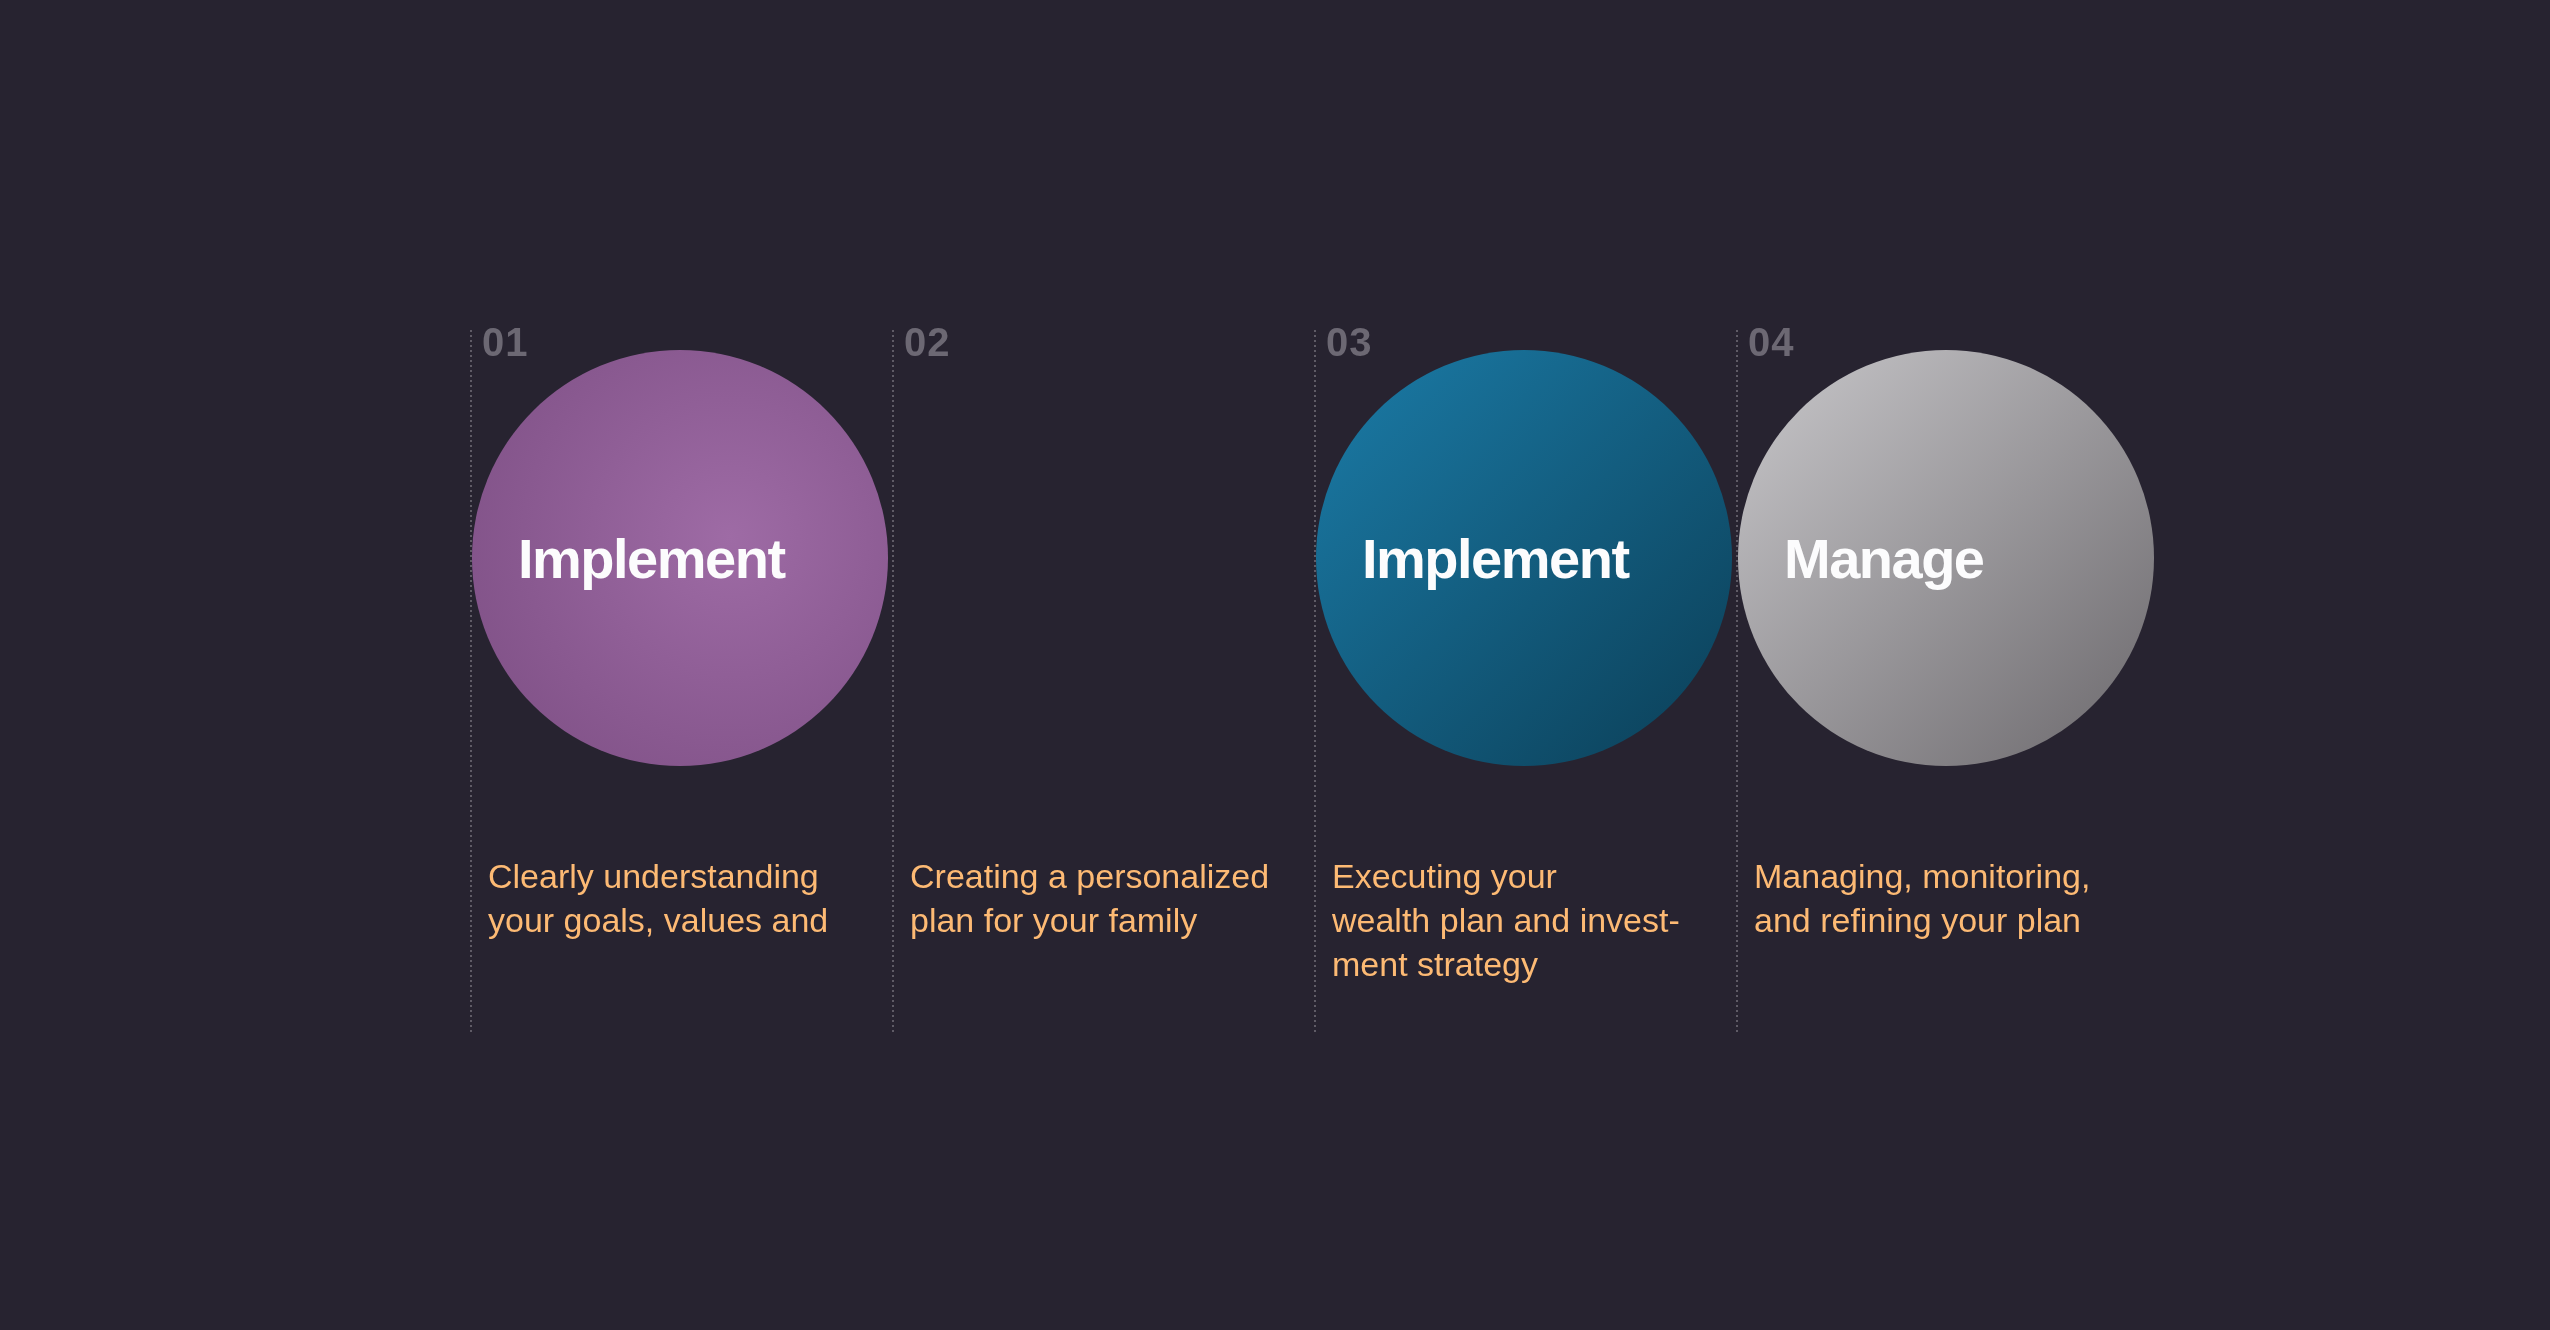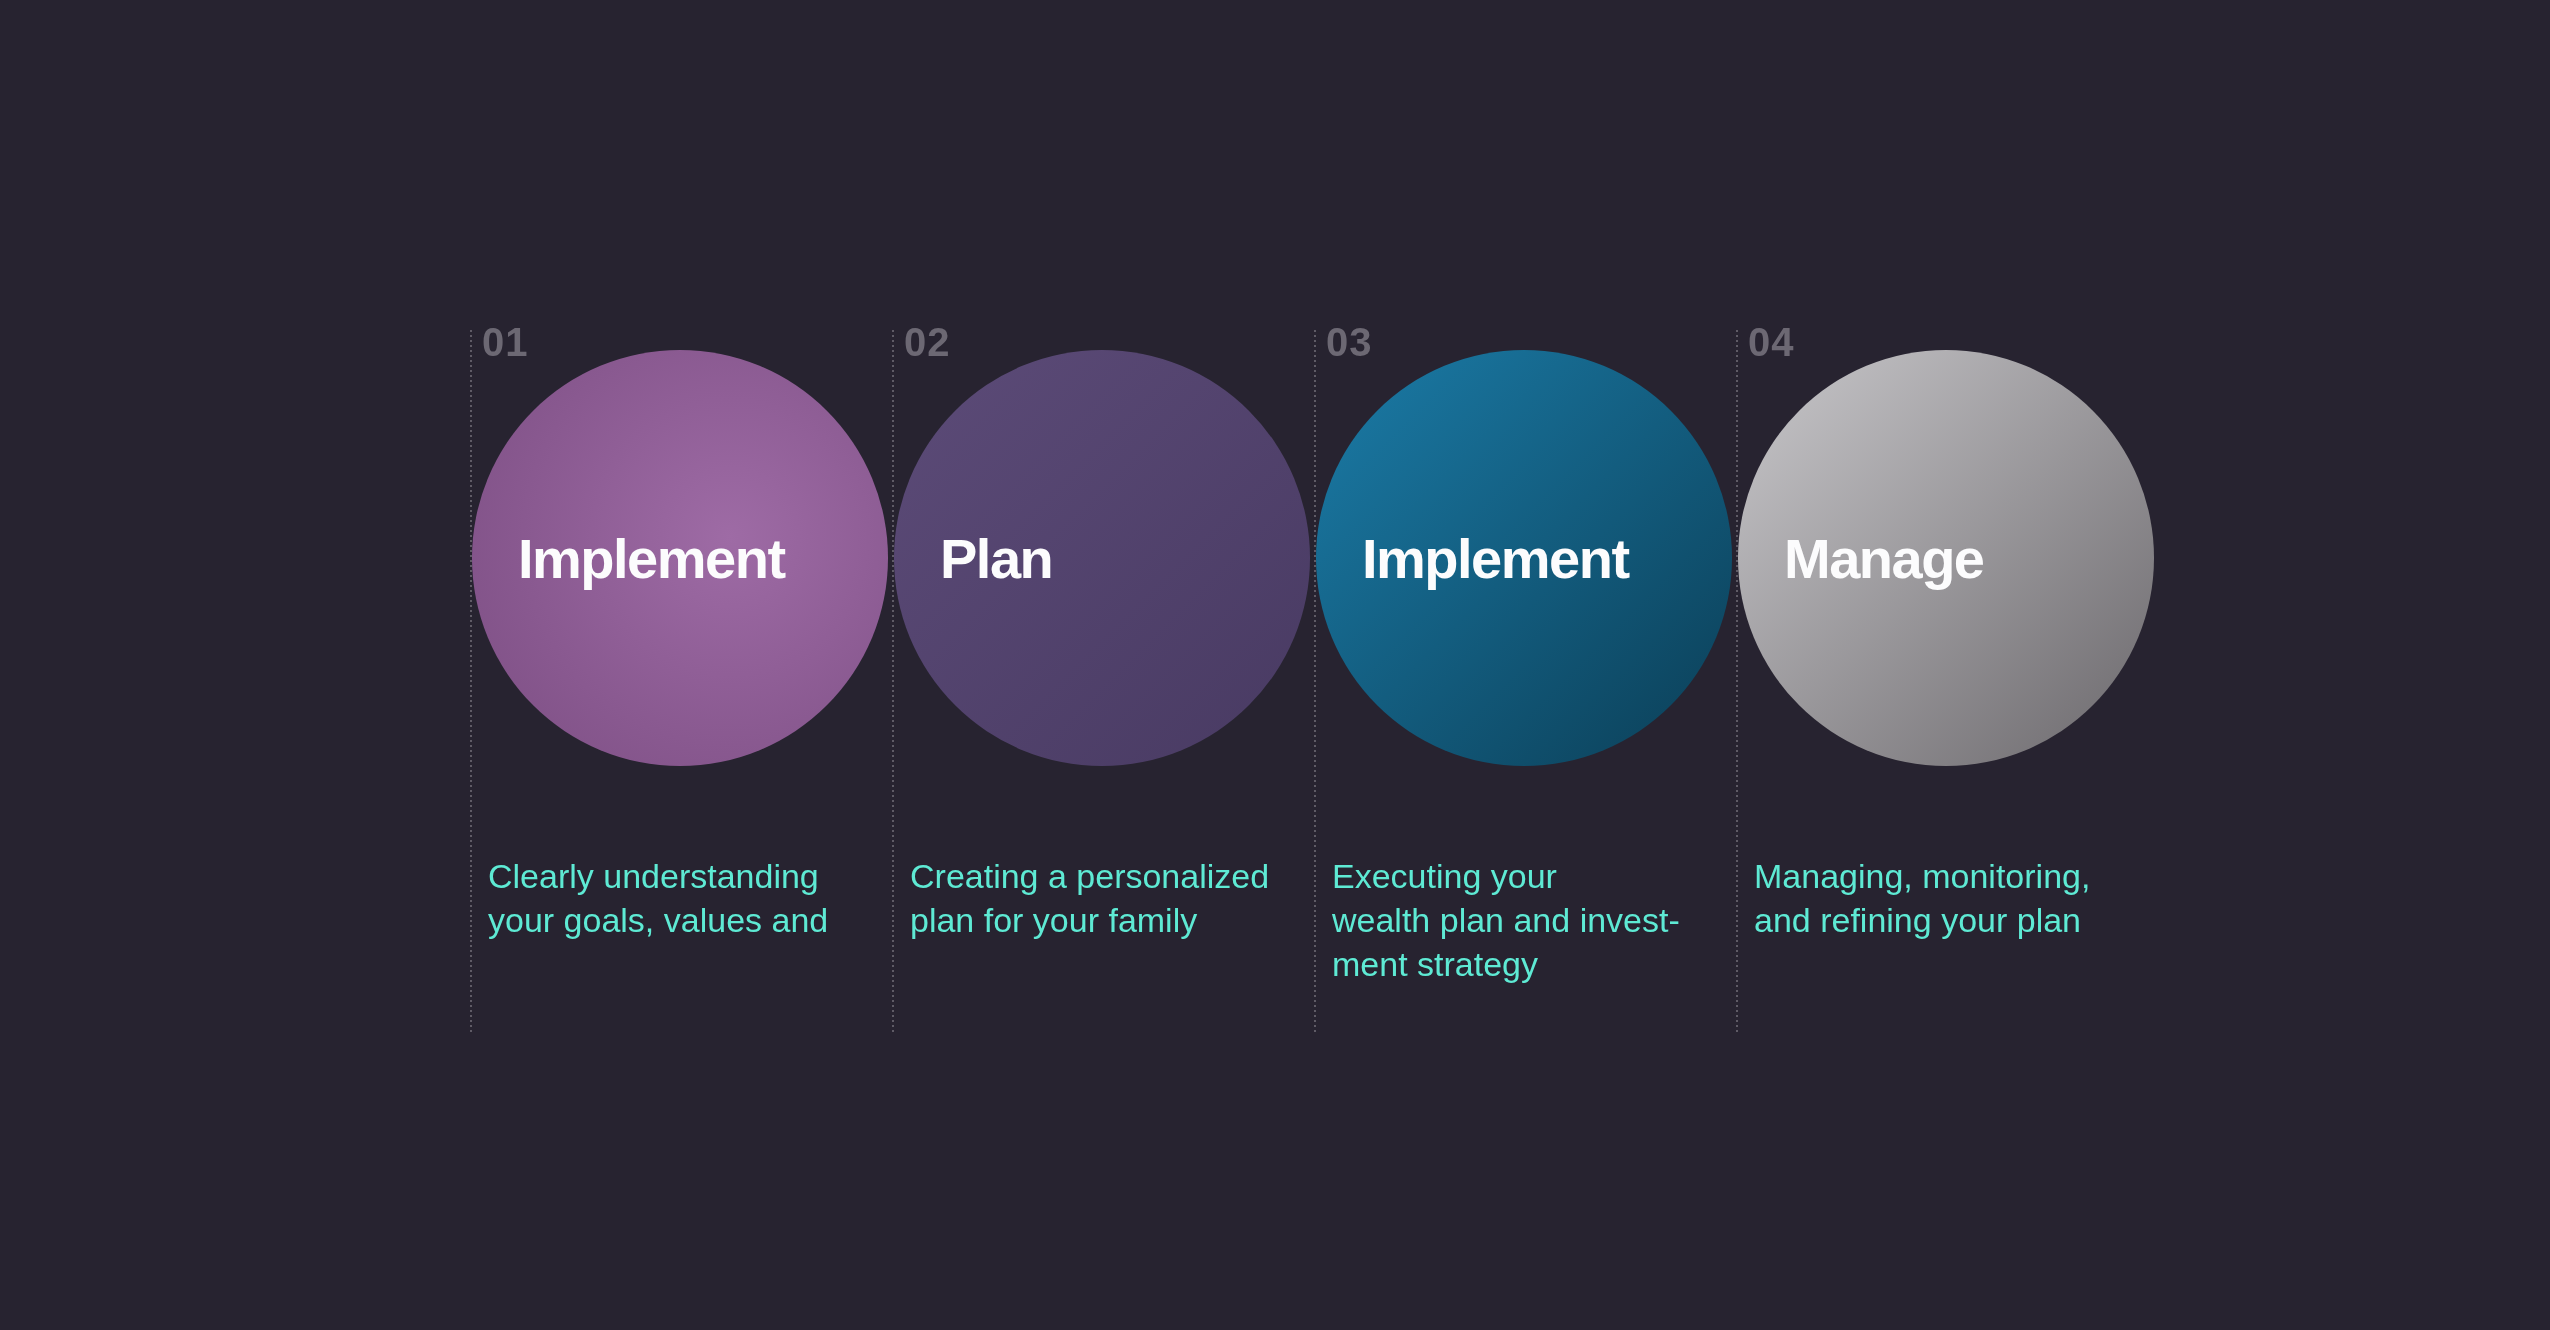--- a/index.html
+++ b/index.html
@@ -61,21 +61,21 @@
     color: #fcfcfd;
     white-space: nowrap;
   }
   .step-desc {
     position: absolute;
     left: 18px;
     top: 532px;
     width: 395px;
     font-size: 34px;
     line-height: 44px;
-    color: #5eead4;
+    color: #fdba74;
   }
   .desc-line { min-height: 0; }
 </style>
 </head>
 <body>
 
 <div class="canvas">
 
   <div class="step-col" style="left:470px;">
     <div class="vline"></div>
@@ -85,23 +85,20 @@
     </div>
     <div class="step-desc">
       <div class="desc-line">Clearly understanding</div>
       <div class="desc-line">your goals, values and</div>
     </div>
   </div>
 
   <div class="step-col" style="left:892px;">
     <div class="vline"></div>
     <div class="step-number">02</div>
-    <div class="circle" style="background: linear-gradient(135deg, rgb(92, 75, 120) 0%, rgb(72, 58, 98) 100%);">
-      <div class="circle-title">Plan</div>
-    </div>
     <div class="step-desc">
       <div class="desc-line">Creating a personalized</div>
       <div class="desc-line">plan for your family</div>
       <div class="desc-line"></div>
     </div>
   </div>
 
   <div class="step-col" style="left:1314px;">
     <div class="vline"></div>
     <div class="step-number">03</div>

